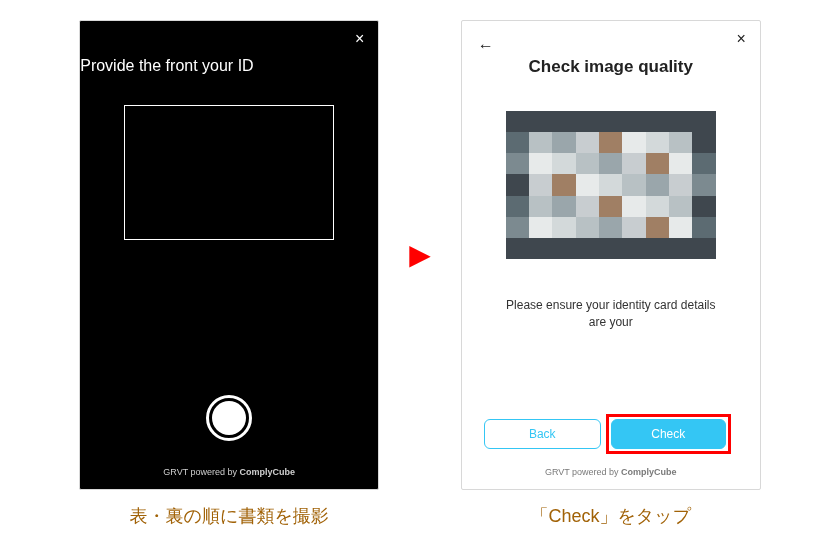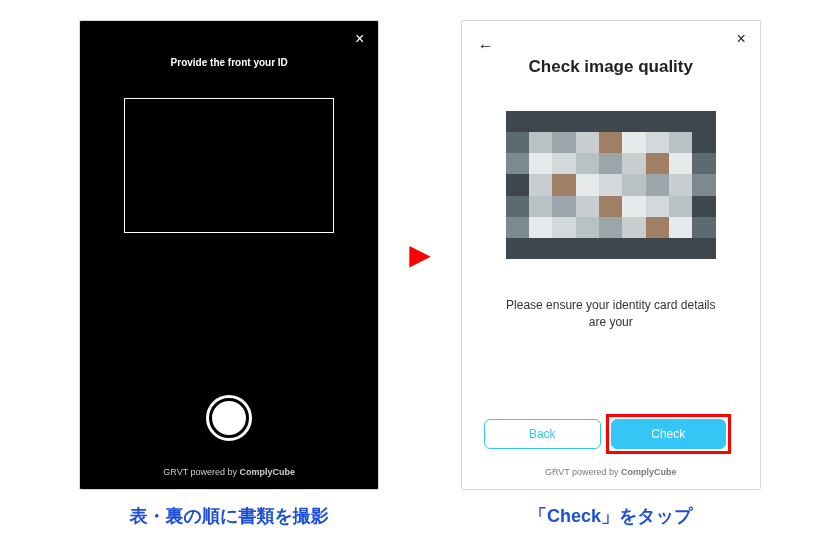--- a/index.html
+++ b/index.html
@@ -36,24 +36,23 @@
   .phone.dark { background: #000; color: #fff; }
   .close-x {
     position: absolute;
     top: 10px; right: 14px;
     font-size: 16px;
     line-height: 1;
     cursor: pointer;
     color: inherit;
   }
   .dark .title {
-    text-align: center;
     margin-top: 36px;
-    font-size: 10px;
-    font-weight: 700;
+    font-size: 16px;
+    font-weight: 400;
   }
   .frame-rect {
     margin: 30px auto 0 auto;
     width: 210px;
     height: 135px;
     border: 1px solid #ffffff;
   }
   .shutter {
     position: absolute;
     bottom: 48px;
@@ -149,22 +148,22 @@
   
   .arrow {
     font-size: 28px;
     color: #ff0000;
     align-self: center;
     margin-top: -40px;
   }
   
   .caption {
     font-size: 18px;
-    font-weight: 700;
-    color: #1d4ed8;
+    font-weight: 400;
+    color: #a16207;
     text-align: center;
   }
 </style>
 </head>
 <body>
 
 <div class="stage">
 
   <div class="panel-wrap">
     <div class="phone dark">

